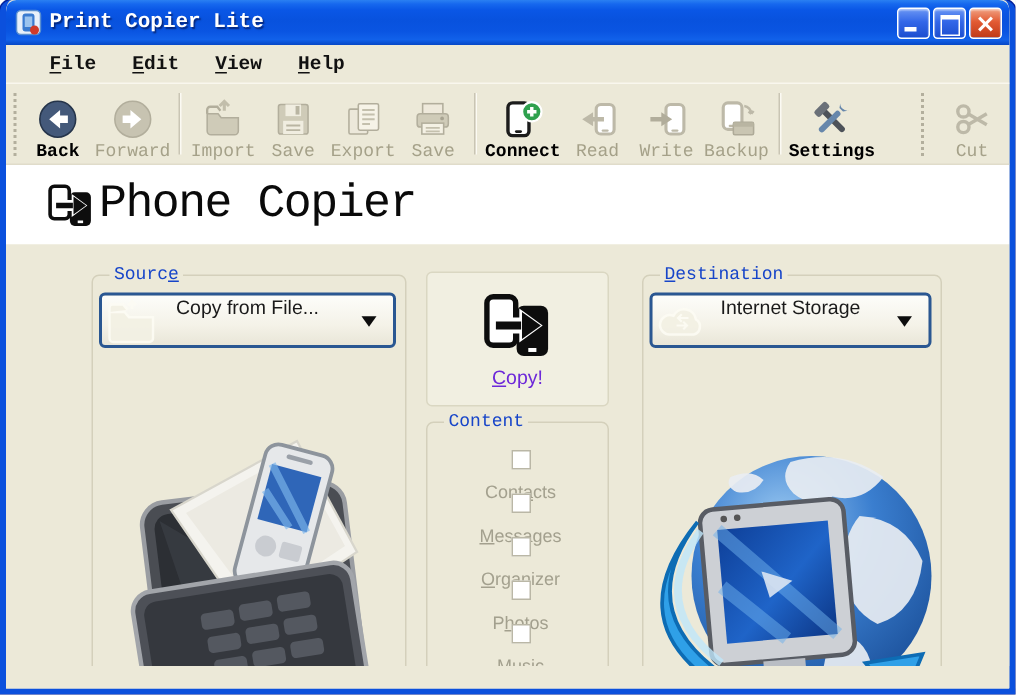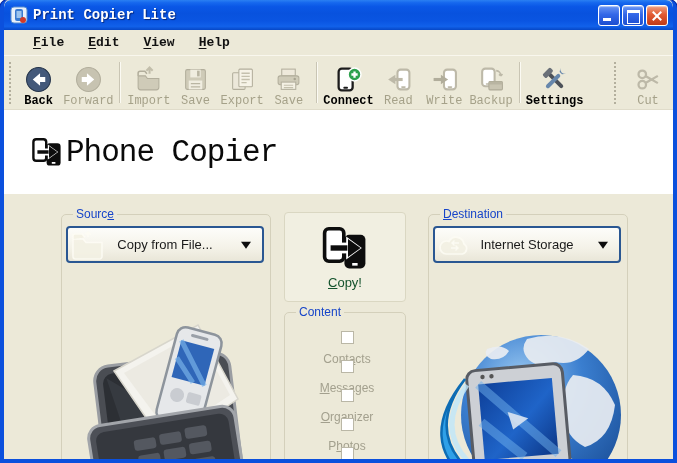--- a/index.html
+++ b/index.html
@@ -90,71 +90,71 @@
   }
   .tb-grip, .tb-dotsep {
     width: 3px; height: 44px; margin: 2px 4px 0 3px;
     background-image: repeating-linear-gradient(180deg,#b3af9d 0 2px, rgba(0,0,0,0) 2px 4px);
     background-size: 2px 100%; background-repeat: no-repeat;
   }
   .tb-dotsep { margin-left: 30px; margin-right: 8px; }
 
   
   .headerband {
-    height: 84px; background: #ffffff;
+    height: 53px; background: #ffffff;
     display: flex; align-items: center; padding-left: 27px; text-align: center;
   }
   .headerband .hdr-icon { width: 32px; height: 38px; margin-right: 3px; }
   .headerband .hdr-icon svg { width: 32px; height: 38px; display:block; }
   .page-title {
     font-family: "Liberation Mono", monospace;
     font-size: 31px; color: #0a0a0a; white-space: nowrap; letter-spacing: -1px;
   }
 
   
   .content { position: relative; height: 281px; background: #ece9d8; overflow: hidden; }
 
   .groupbox {
     position: absolute;
     border: 1px solid #d4d0bb; border-radius: 5px;
   }
   .groupbox .legend {
     position: absolute; top: -8px; left: 11px;
     background: #ece9d8; padding: 0 3px;
-    font-size: 12px; color: #1745c9; white-space: nowrap;
+    font-size: 12px; color: #1745c9; white-space: nowrap; font-family: Liberation Mono, monospace;
   }
   .grp-source { left: 57px; top: 20px; width: 210px; height: 300px; }
   .grp-dest   { left: 424px; top: 20px; width: 200px; height: 300px; }
   .grp-content{ left: 280px; top: 118px; width: 122px; height: 200px; }
 
   .dropdown {
     position: absolute; left: 4px; right: 6px; top: 11px; height: 37px;
     border: 2px solid #2a5792; border-radius: 4px;
     background: linear-gradient(180deg,#fdfdfa 0%,#f4f2e8 60%,#e9e6d8 100%);
-    display: flex; align-items: center; justify-content: center;
+    display: flex; align-items: flex-start; justify-content: center;
     font-size: 13px; color: #1a1a1a; cursor: default;
   }
   .dd-watermark { position: absolute; left: 3px; top: 2px; width: 34px; height: 31px; opacity: .9; }
   .dd-watermark svg { width: 34px; height: 31px; display:block; }
   .dd-arrow {
     position: absolute; right: 11px; top: 50%; transform: translateY(-46%);
     width: 0; height: 0;
     border-left: 5px solid transparent; border-right: 5px solid transparent;
     border-top: 7px solid #0d0d0d;
   }
 
   .copy-panel {
     position: absolute; left: 280px; top: 18px; width: 122px; height: 90px;
     border: 1px solid #dad7c2; border-radius: 4px;
     background: #f1efe1;
     display: flex; flex-direction: column; align-items: center; justify-content: center;
     gap: 3px; cursor: default;
   }
   .copy-panel .copy-icon svg { width: 52px; height: 48px; display: block; }
-  .copy-label { font-size: 13px; color: #14532d; }
+  .copy-label { font-size: 13px; color: #6d28d9; }
 
   .cb-col { position: absolute; left: 10px; top: 18px; right: 6px; }
   .cb-row { display: flex; align-items: center; gap: 8px; margin-bottom: 16px; height: 13px; flex-direction: column; }
   .cb-box {
     width: 13px; height: 13px; background: #fff;
     border: 1px solid #bab7a6; flex: 0 0 auto;
   }
   .cb-label { font-size: 12px; color: #a3a08e; white-space: nowrap; }
   u { text-decoration: underline; text-underline-offset: 1px; }
 

